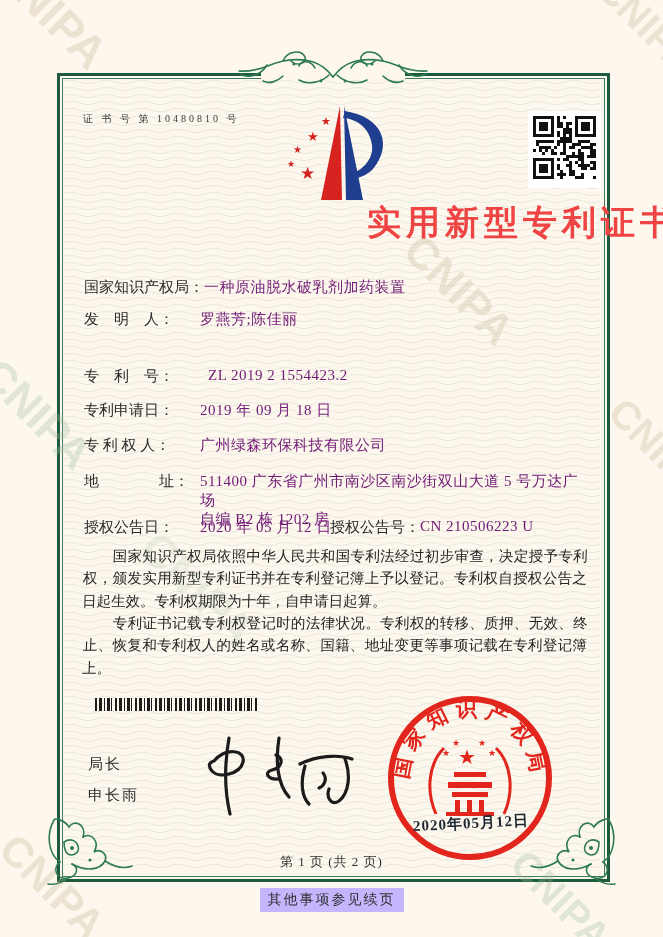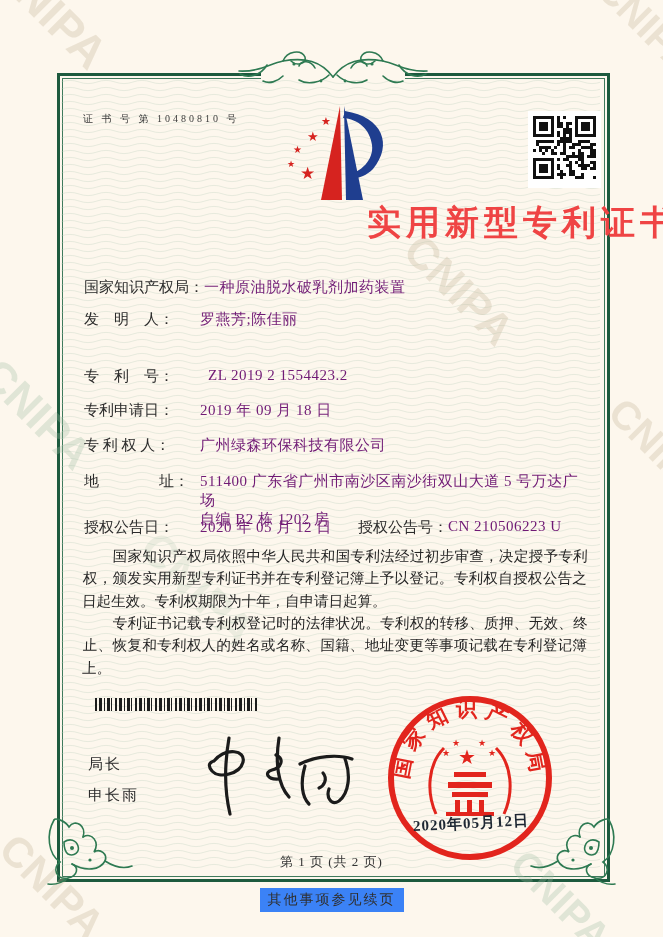--- a/index.html
+++ b/index.html
@@ -25,42 +25,42 @@
   .cert-no{position:absolute;left:83px;top:112px;font-size:10px;letter-spacing:3px;color:#3a3a3a;z-index:2;}
   .qr-wrap{position:absolute;left:528px;top:111px;background:#ffffff;padding:5px;z-index:2;}
   .logo{position:absolute;left:283px;top:103px;z-index:2;}
   .title{position:absolute;left:16px;top:200px;width:100%;text-align:right;
          font-size:34px;font-weight:bold;letter-spacing:5px;color:#ef4444;z-index:2;}
   .fields{position:absolute;left:84px;top:278px;width:505px;font-size:15px;z-index:2;}
   .frow{position:absolute;left:0;display:flex;}
   .flabel{flex:0 0 116px;white-space:nowrap;color:#2b2b2b;}
   .fvalue{color:#701a75;letter-spacing:.5px;}
   .fvalue .l2{display:block;}
-  .grant-right{position:absolute;left:246px;top:0;display:flex;white-space:nowrap;padding-left:28px;}
+  .grant-right{position:absolute;left:246px;top:0;display:flex;white-space:nowrap;}
   .paras{position:absolute;left:83px;top:545px;width:504px;font-size:14.5px;
          line-height:22.4px;text-align:justify;color:#242424;z-index:2;}
   .paras p{margin:0;text-indent:2em;transform:skewX(-2deg);}
   .barcode{position:absolute;left:95px;top:698px;width:162px;height:13px;z-index:2;
     background:repeating-linear-gradient(90deg,
       #1d1d1d 0 2px,rgba(0,0,0,0) 2px 4px,
       #1d1d1d 4px 7px,rgba(0,0,0,0) 7px 9px,
       #1d1d1d 9px 10px,rgba(0,0,0,0) 10px 12px,
       #1d1d1d 12px 15px,rgba(0,0,0,0) 15px 16px,
       #1d1d1d 16px 17px,rgba(0,0,0,0) 17px 20px);}
   .signer{position:absolute;left:88px;top:749px;font-size:15px;line-height:31px;
           letter-spacing:2px;color:#2b2b2b;z-index:2;}
   .signature{position:absolute;left:192px;top:731px;z-index:2;}
   .seal{position:absolute;left:384px;top:692px;z-index:3;}
   .seal-date{position:absolute;left:388px;top:814px;width:166px;text-align:center;
              font-size:15px;font-weight:bold;letter-spacing:1px;color:#1e2733;
              transform:rotate(-3deg);z-index:4;}
   .page-info{position:absolute;left:0;top:853px;width:100%;text-align:center;
              font-size:13px;letter-spacing:1px;color:#333;z-index:2;}
   .footer-note{position:absolute;left:0;top:888px;width:100%;text-align:center;z-index:2;}
-  .footer-note span{display:inline-block;background:#3b82f6;padding:3px 8px;
+  .footer-note span{display:inline-block;background:#c4b5fd;padding:3px 8px;
              font-size:14px;letter-spacing:2px;color:#2f2f2f;}
 </style>
 </head>
 <body>
 
 <div class="page">
 
   <span class="wm tan" style="left:-20px;top:-12px;font-size:46px;">CNIPA</span>
   <span class="wm tan" style="left:586px;top:4px;font-size:40px;">CNIPA</span>
   <span class="wm tan" style="left:392px;top:268px;font-size:44px;">CNIPA</span>

